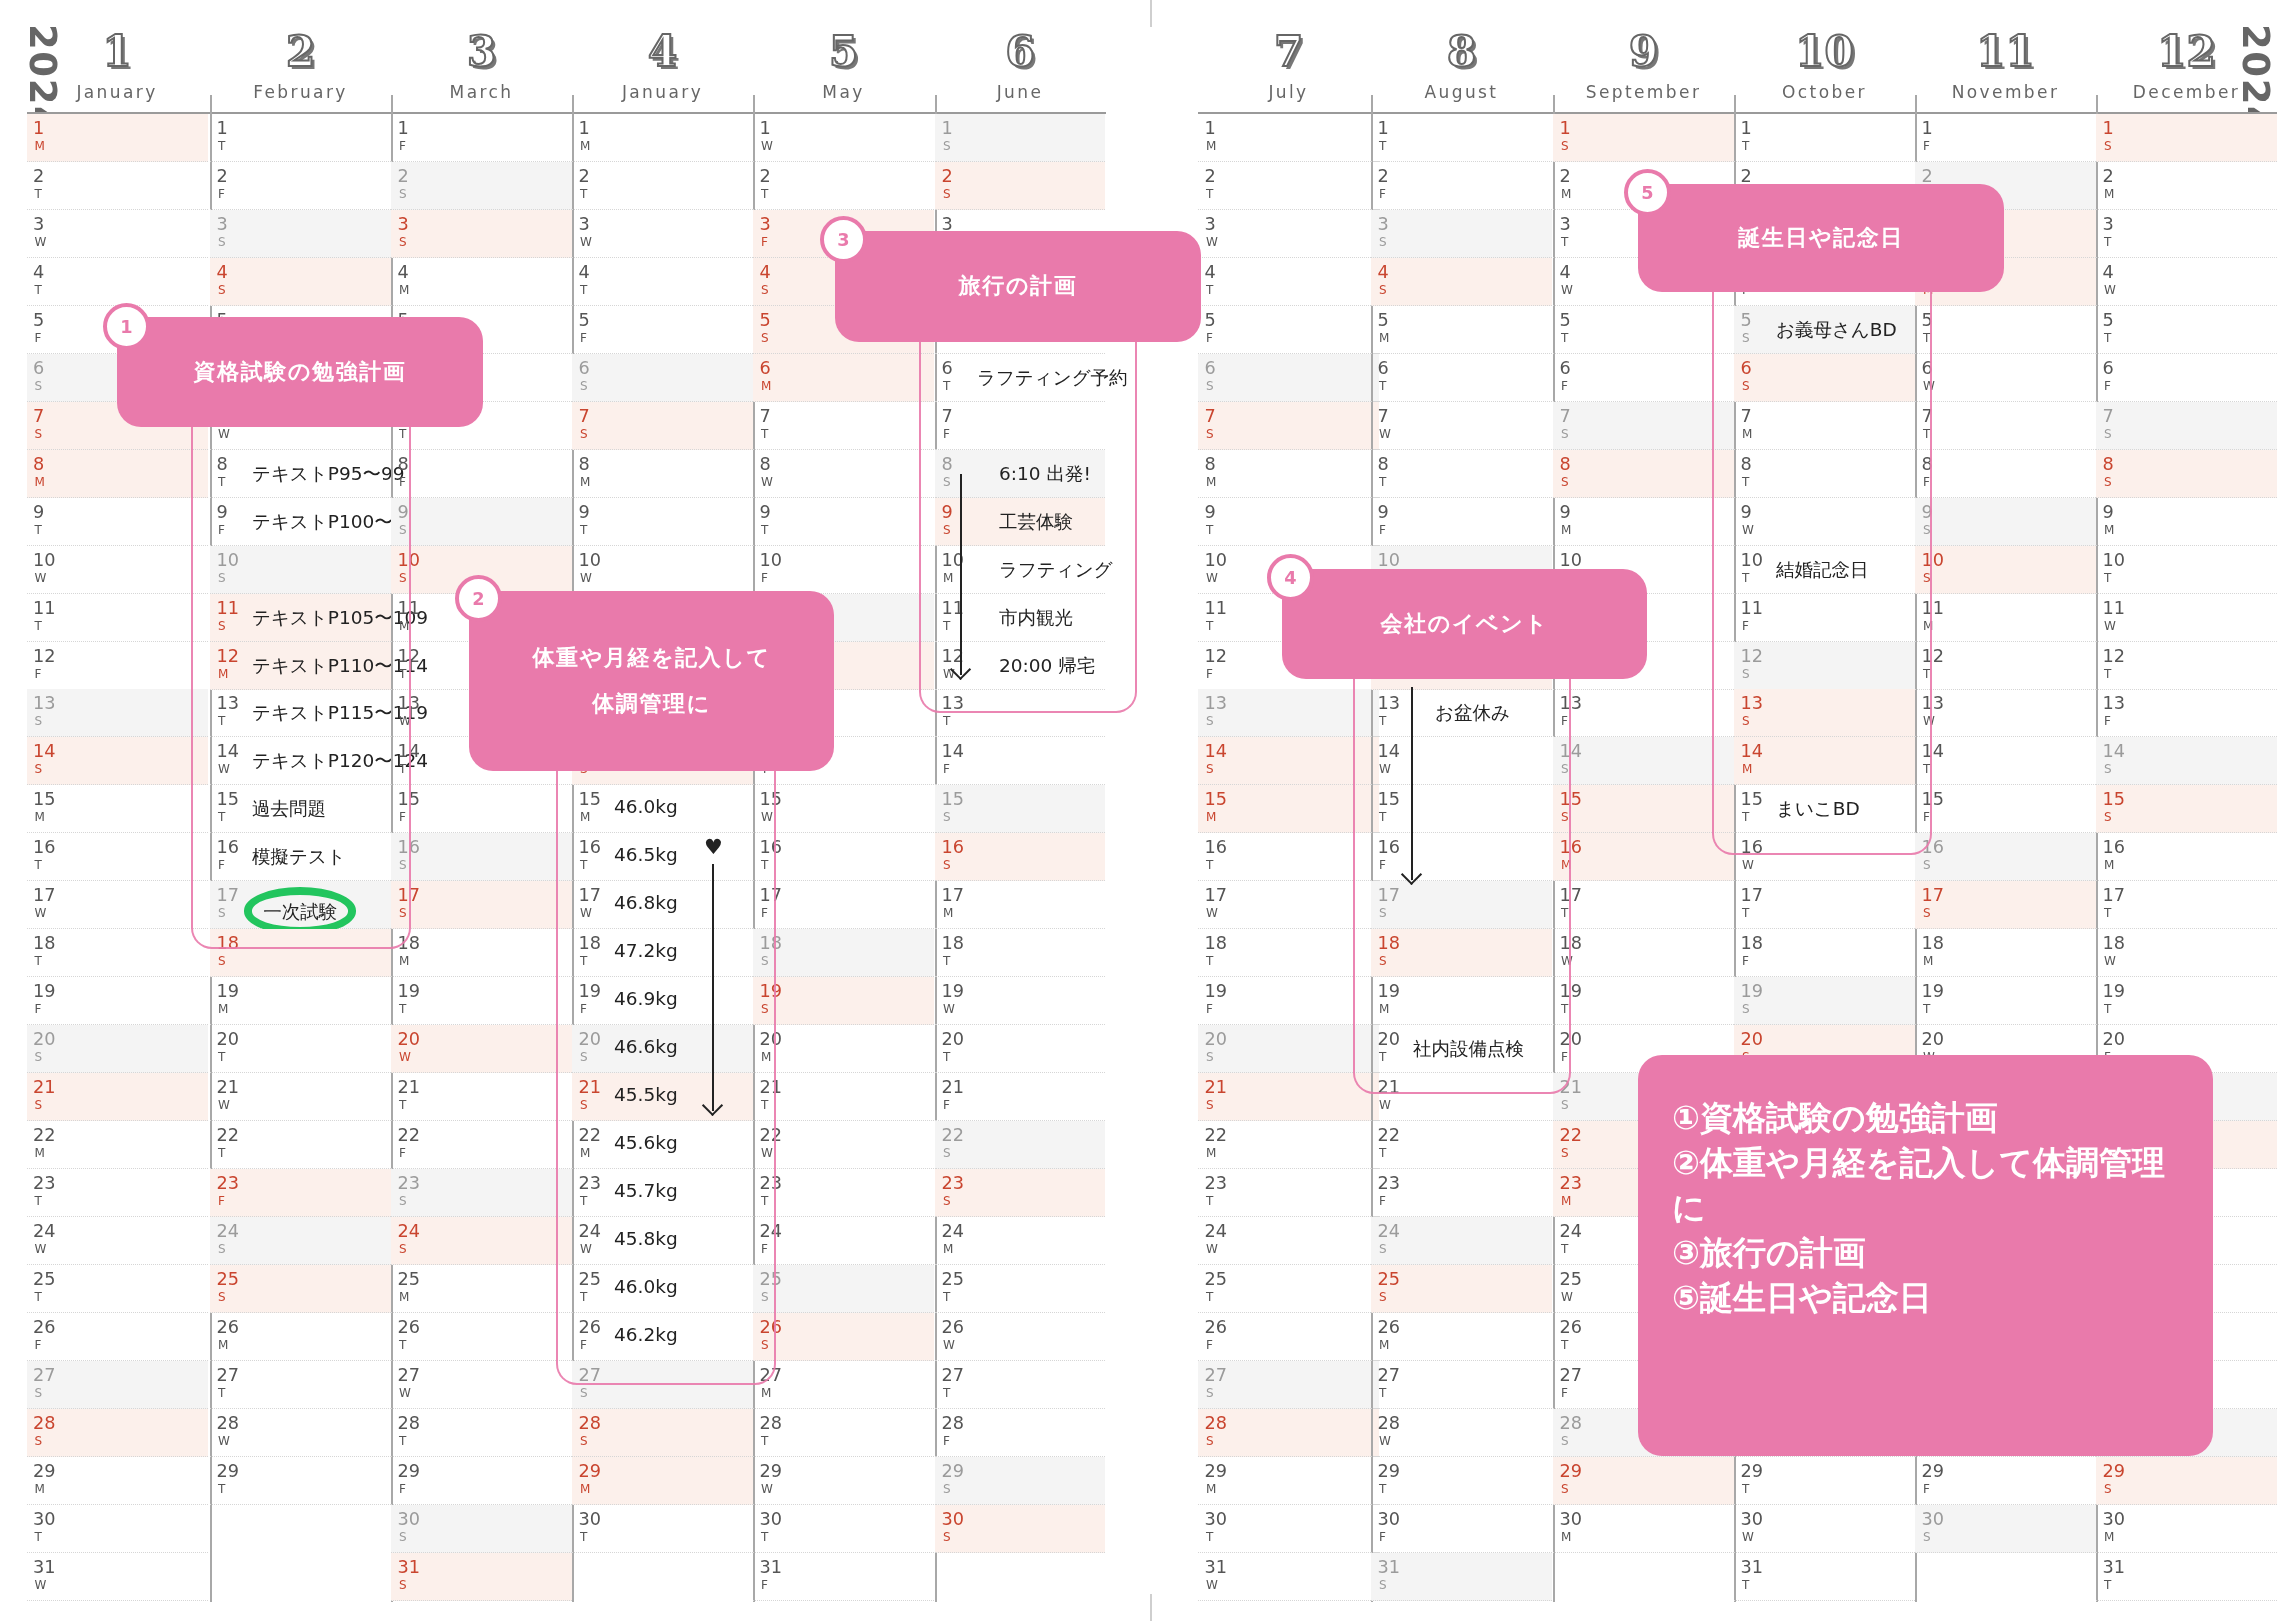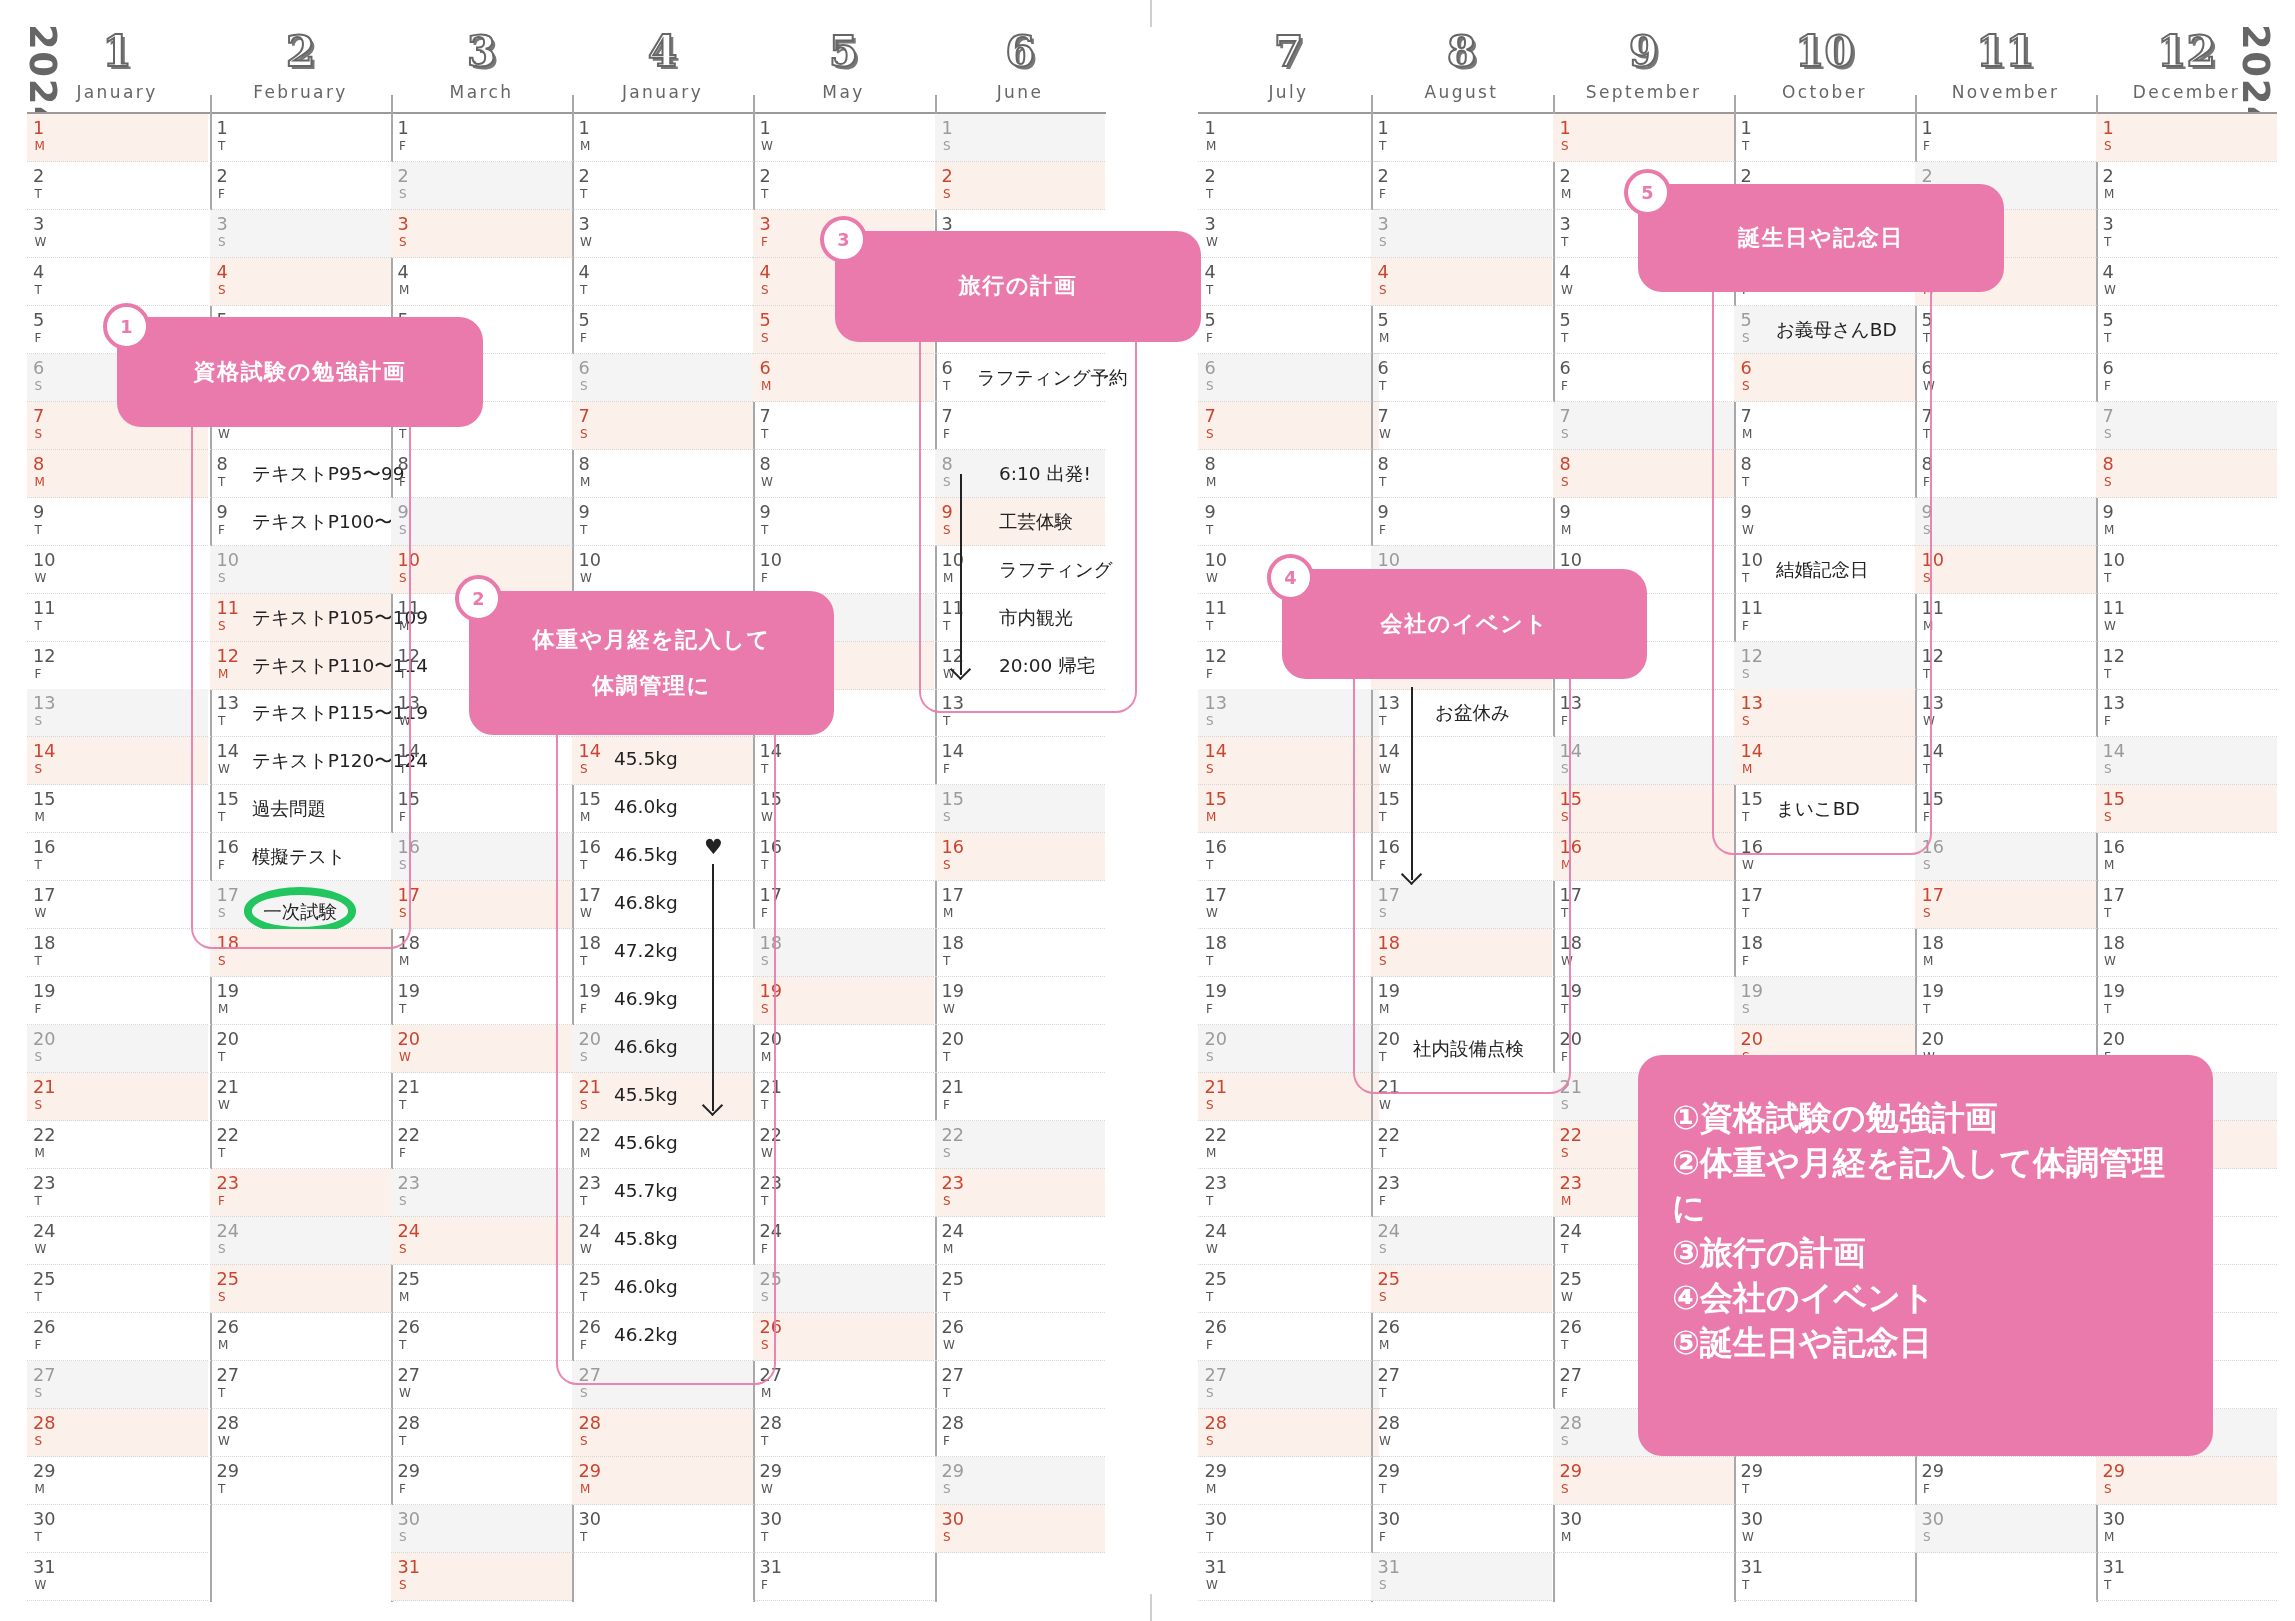--- a/index.html
+++ b/index.html
@@ -1628,21 +1628,21 @@
     </div>
   </div>
 
 <div class="outline-box" style="left:191px;top:427px;width:220px;height:522px;"></div>
 <div class="title-box" style="left:117px;top:317px;width:366px;height:110px;">
     <span>資格試験の勉強計画</span>
   </div>
 <div class="badge" style="left:103px;top:303px;">1</div>
 
 <div class="outline-box" style="left:556px;top:735px;width:220px;height:650px;"></div>
-<div class="title-box" style="left:469px;top:591px;width:365px;height:144px;flex-direction:column;">
+<div class="title-box" style="left:469px;top:591px;width:365px;height:180px;flex-direction:column;">
   <span>体重や月経を記入して</span>
   <span>体調管理に</span>
 </div>
 <div class="badge" style="left:455px;top:575px;">2</div>
 <div class="heart" style="left:704px;top:835px;">♥</div>
 <div class="arrow-v" style="left:712px;top:864px;height:247px;"></div>
 
 <div class="outline-box" style="left:919px;top:341px;width:218px;height:372px;"></div>
 <div class="title-box" style="left:835px;top:231px;width:366px;height:111px;">
     <span>旅行の計画</span>
@@ -1660,16 +1660,15 @@
 <div class="outline-box" style="left:1712px;top:292px;width:220px;height:563px;"></div>
 <div class="title-box" style="left:1638px;top:184px;width:366px;height:108px;">
     <span>誕生日や記念日</span>
   </div>
 <div class="badge" style="left:1624px;top:169px;">5</div>
 
 <div class="legend-box">
   <div class="legend-item">①資格試験の勉強計画</div>
   <div class="legend-item">②体重や月経を記入して体調管理に</div>
   <div class="legend-item">③旅行の計画</div>
-  <div class="legend-item">④会社のイベント</div>
   <div class="legend-item">⑤誕生日や記念日</div>
 </div>
 
 
 </body></html>

